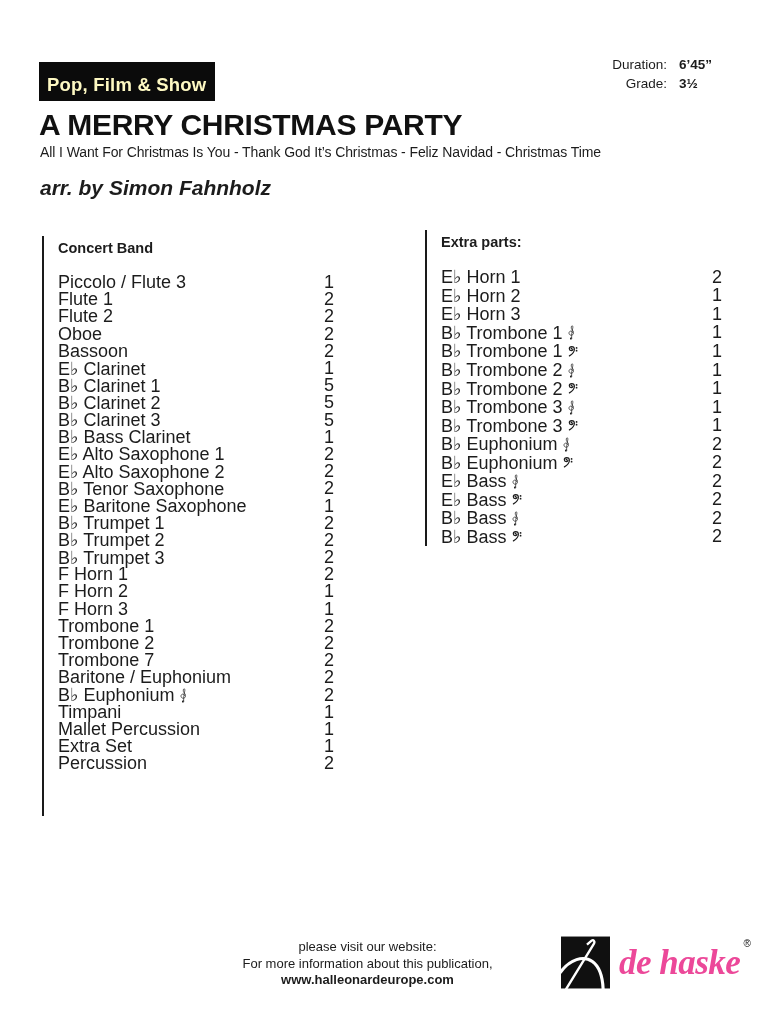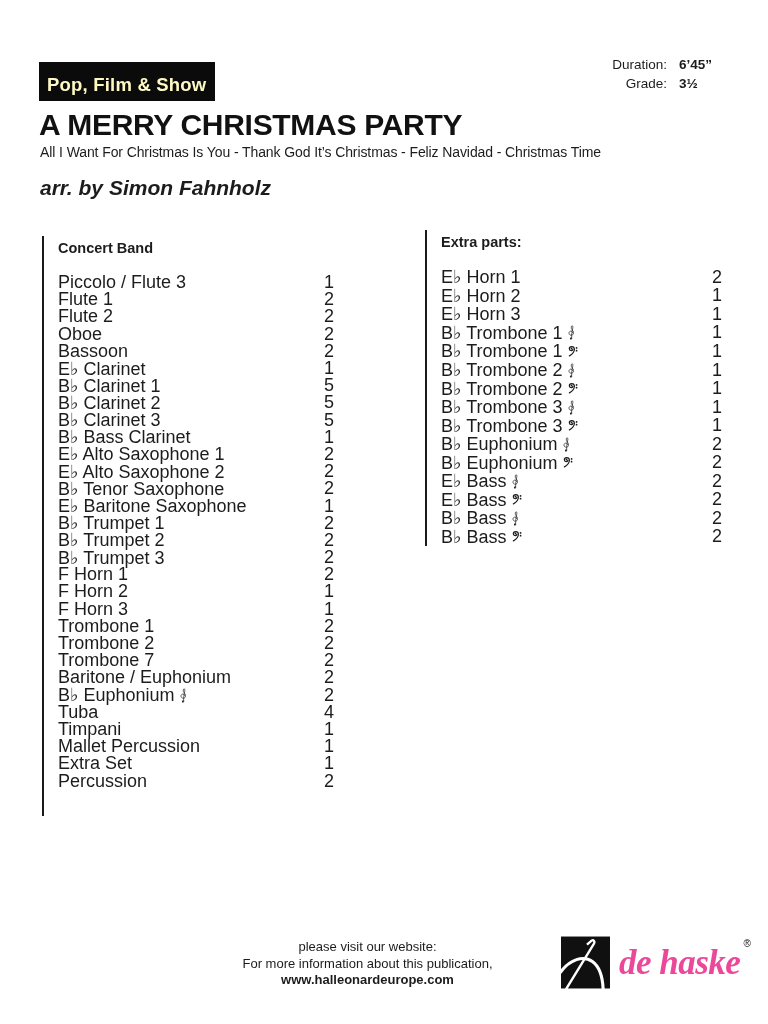--- a/index.html
+++ b/index.html
@@ -254,25 +254,20 @@
     <span class="row-clef">
   <svg class="clef-svg treble" viewBox="0 0 22 52" aria-hidden="true">
     <path d="M12.6 44 C11.8 32 14.6 20 16.6 10.2 C17.6 5.2 15.8 1.6 13.4 3 C11.2 4.3 10.6 8.2 11.6 11.7 C12.7 15.4 15.4 18 17.6 21 C20.3 24.7 20.3 29.7 17.2 33 C13.7 36.7 7.1 36.3 4.4 31.9 C2.1 28 3.8 22.8 8.1 21.4 C11.8 20.2 15.5 22.5 16.1 26" fill="none" stroke="currentColor" stroke-width="2.4" stroke-linecap="round"></path>
     <circle cx="9.8" cy="46.5" r="3" fill="currentColor"></circle>
     <path d="M9.8 49.5 C13.3 49.3 14.9 46.6 12.6 44" fill="none" stroke="currentColor" stroke-width="2.2" stroke-linecap="round"></path>
   </svg>
 </span>
     <span class="row-qty">2</span>
   </div>
 
-  <div class="row">
-    <span class="row-name">Tuba</span>
-
-    <span class="row-qty">4</span>
-  </div>
 
   <div class="row">
     <span class="row-name">Timpani</span>
 
     <span class="row-qty">1</span>
   </div>
 
   <div class="row">
     <span class="row-name">Mallet Percussion</span>
 

